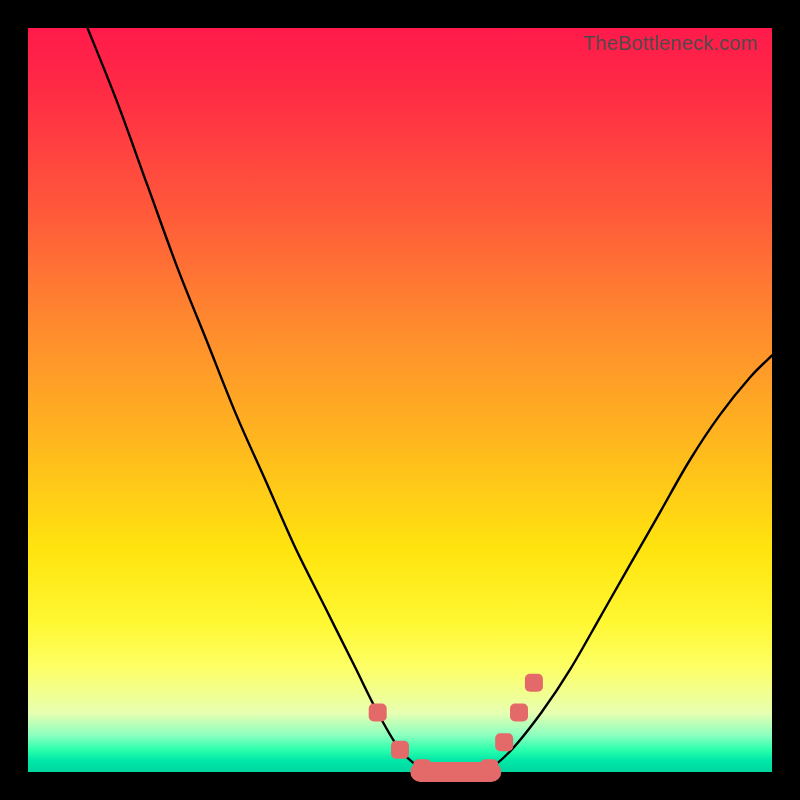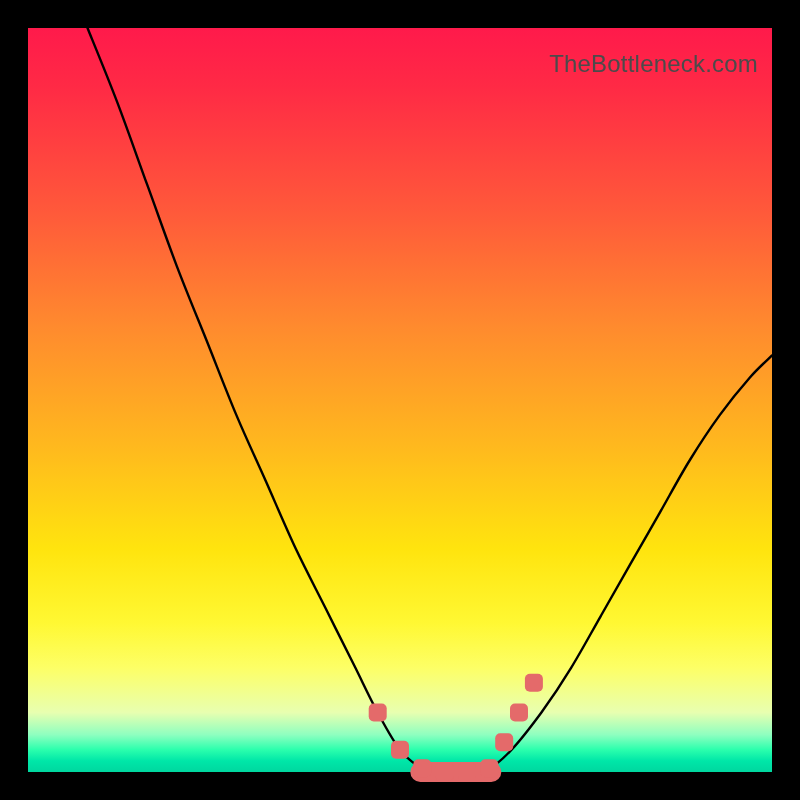--- a/index.html
+++ b/index.html
@@ -36,24 +36,24 @@
       #fdff66 86%,
       #e8ffb0 92%,
       #8effc0 95%,
       #2bffad 97%,
       #00e7a8 98.5%,
       #00d79f 100%
     );
   }
   .attribution {
     position: absolute;
-    top: 22px;
+    top: 4px;
     right: 14px;
     color: #4b4b4b;
-    font-size: 24px;
+    font-size: 20px;
     font-weight: 400;
     letter-spacing: 0.2px;
     user-select: none;
     margin-left: 20px;
   }
   svg.curve {
     position: absolute;
     left: 0; top: 0;
     width: 744px; height: 744px;
     overflow: visible;

